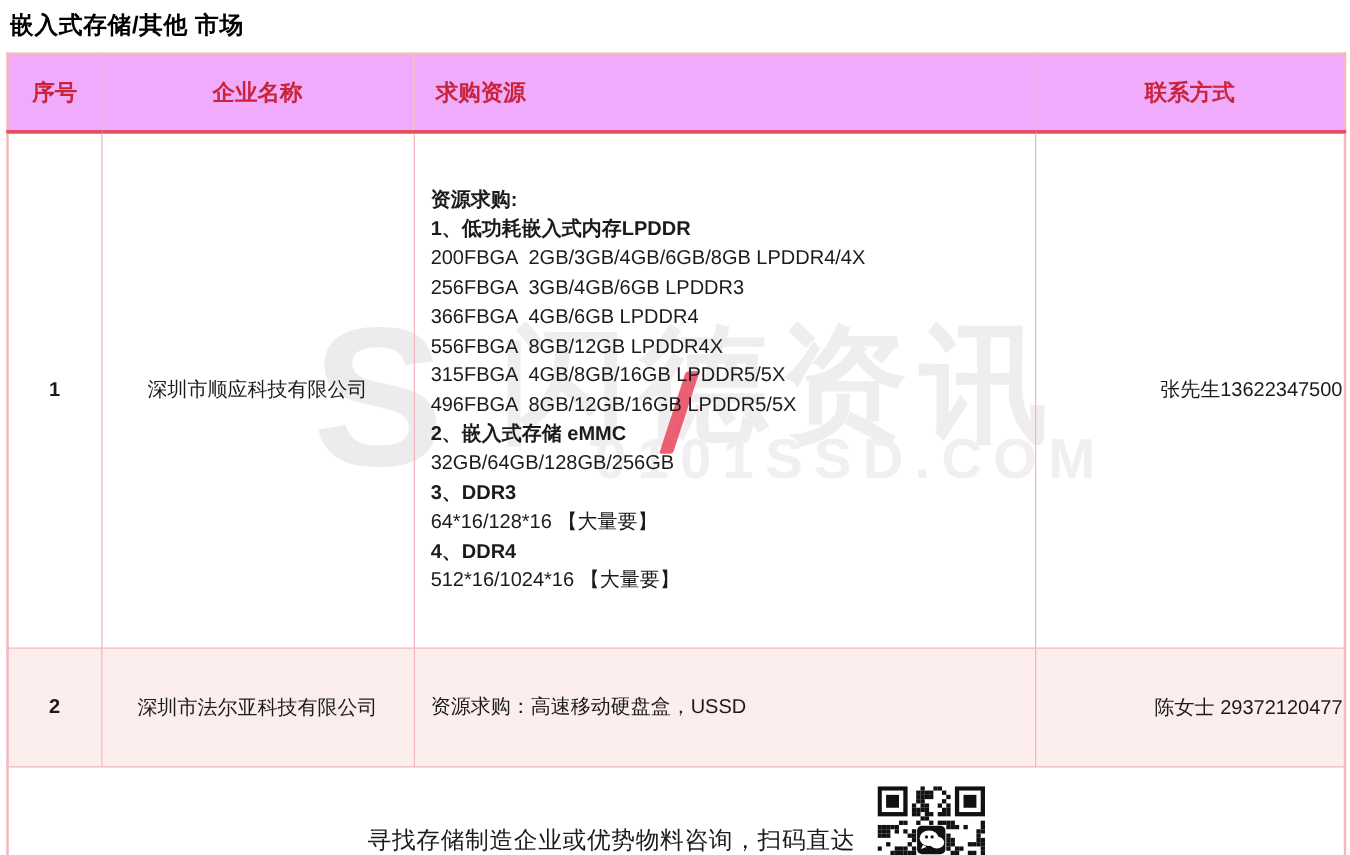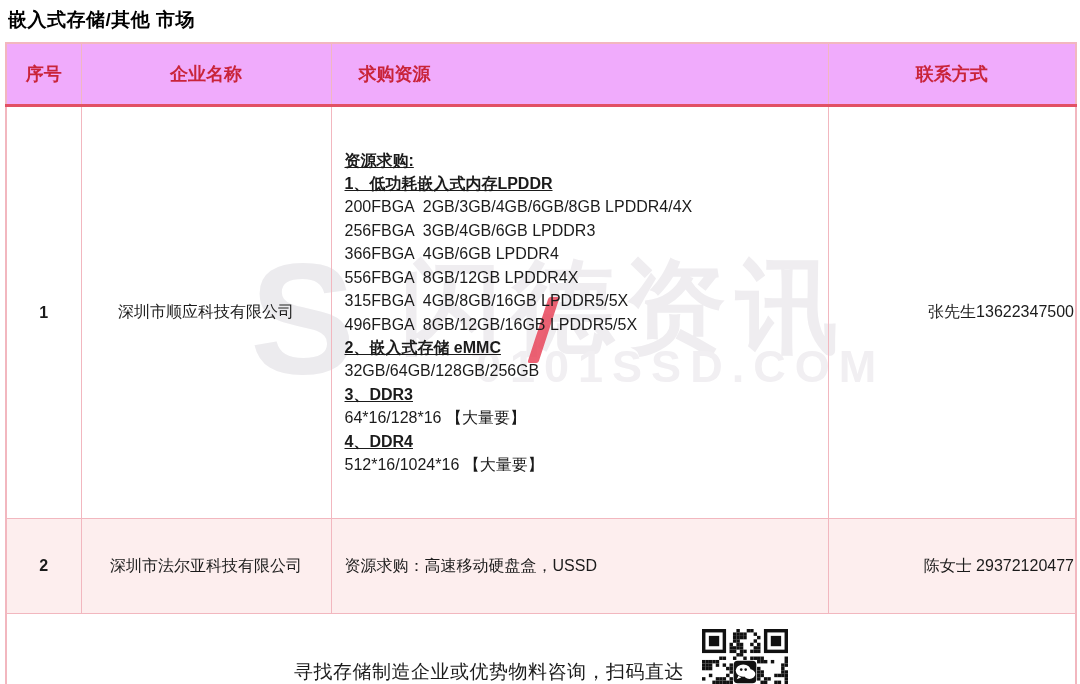--- a/index.html
+++ b/index.html
@@ -42,29 +42,29 @@
   .market-table th, .market-table td {
     border:1px solid var(--border-light,#f2b7bf);
     background:transparent;
   }
   .market-table thead th {
     height:58px; font-size:18px; font-weight:bold;
     color:var(--header-text,#c9243a); text-align:center;
     border-bottom:3px solid var(--border-strong,#e25064);
     background:#f0abfc;
   }
-  .market-table thead th.h-left { text-align:left; padding-left:27px; }
+  .market-table thead th.h-left { text-align:left; padding-left:17px; }
 
   .row-index   { text-align:center; font-weight:bold; font-size:16px; }
   .row-company { text-align:center; font-size:16px; }
   .row-contact { text-align:right; font-size:16px; }
 
   .cell-resources { padding:14px 8px 14px 13px; vertical-align:middle; }
   .res-line { font-size:16px; line-height:23.4px; white-space:pre-wrap; }
-  .res-line.b { font-weight:bold;text-decoration:underline; }
+  .res-line.b { font-weight:bold; }
 
   .row-1 td { height:383px; }
   .row-2 td { height:66px; background:var(--row-alt-bg,#fdeeee); }
 
   .footer-row td {
     height:113px; background:#ffffff;
     border-bottom:1px solid var(--border-light,#f2b7bf);
   }
   .footer-inner {
     display:flex; align-items:center; justify-content:center; gap:18px;

